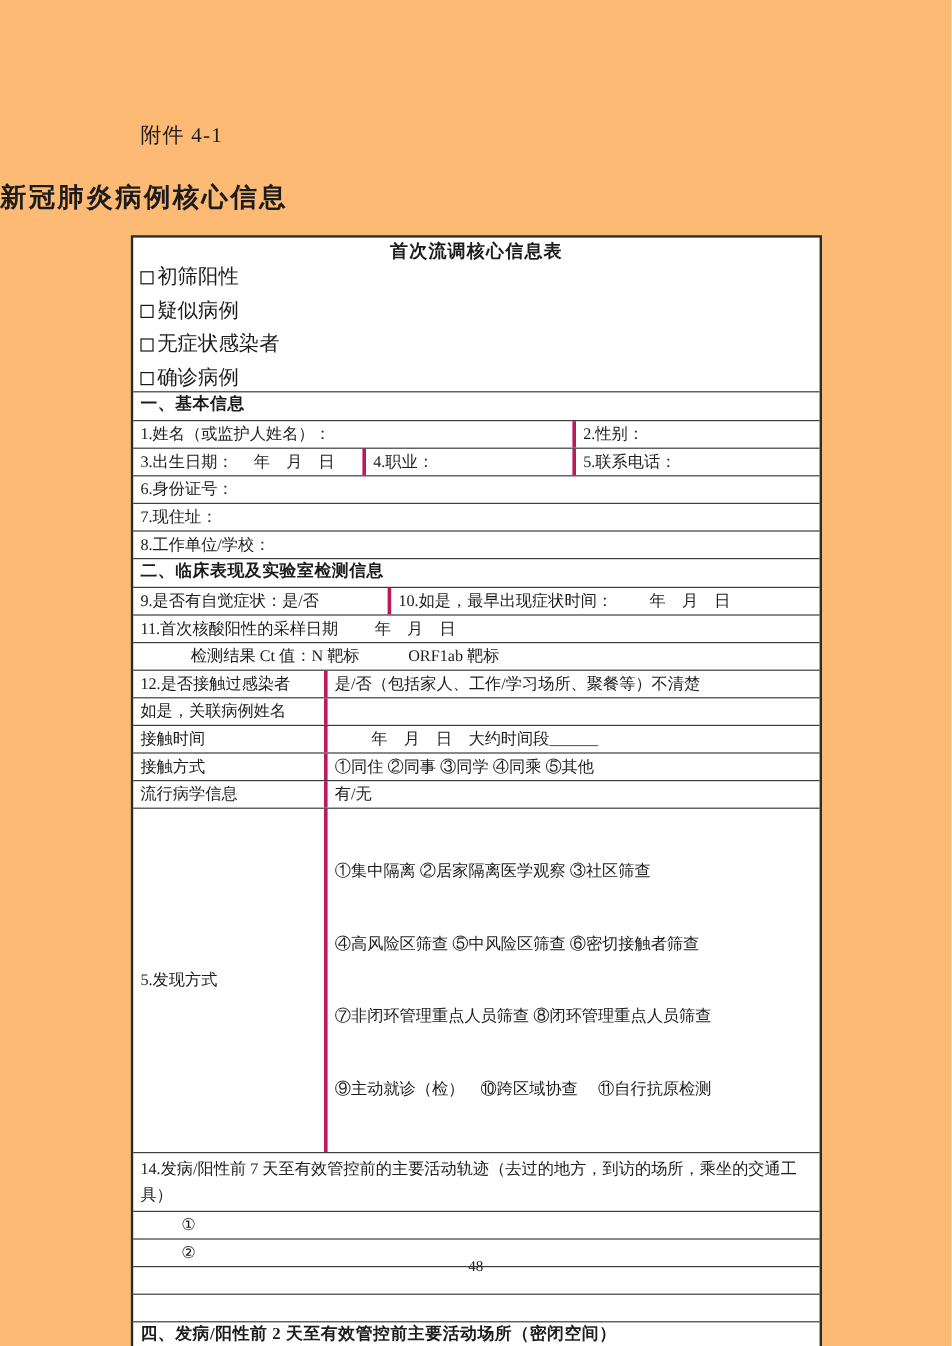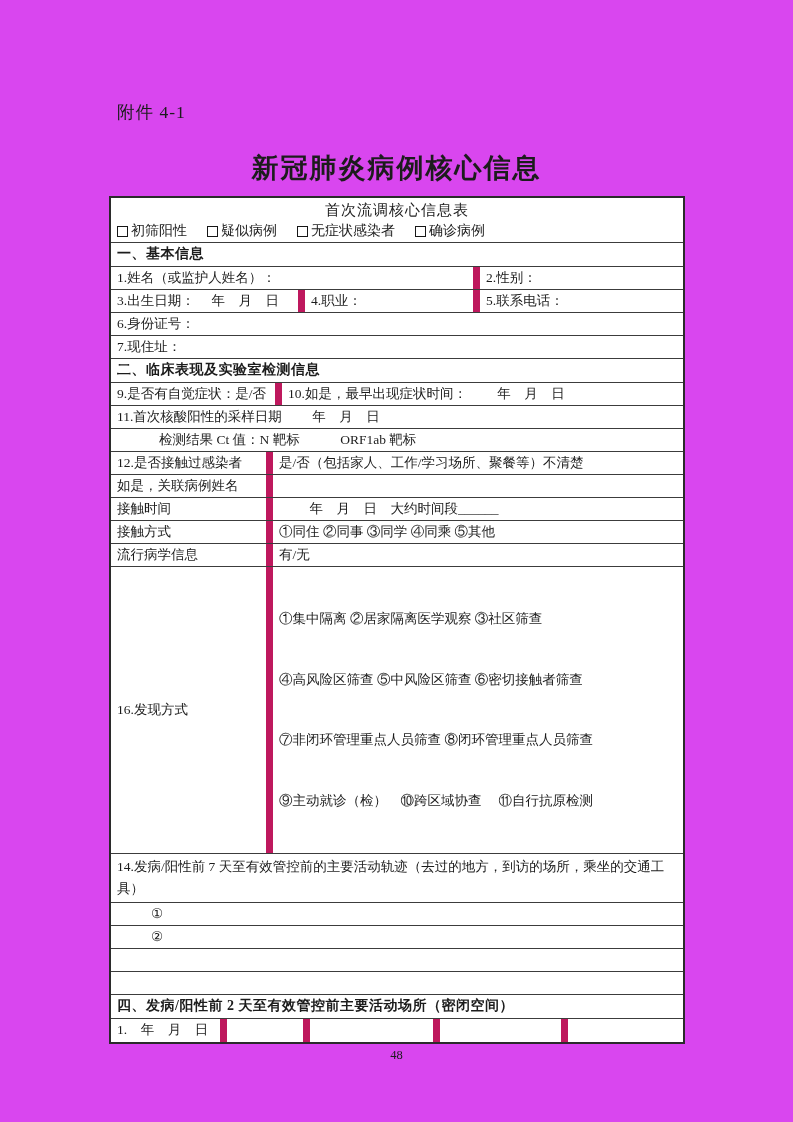--- a/index.html
+++ b/index.html
@@ -1,40 +1,39 @@
 <!DOCTYPE html>
 <html><head>
 <meta charset="utf-8">
 <style>
   * { margin: 0; padding: 0; box-sizing: border-box; }
   html, body { background: #e8e8e8; }
   .page {
     position: relative;
     width: 793px;
     height: 1122px;
-    background: #d946ef;
+    background: #fdba74;
     margin: 0 auto;
     font-family: "Liberation Serif", "DejaVu Serif", serif;
     color: #1c1c1c;
     overflow: hidden;
   }
   .attachment {
     position: absolute;
     left: 117px;
     top: 100px;
     font-size: 17.5px;
     letter-spacing: 1px;
   }
   .doc-title {
     position: absolute;
     left: 0;
     top: 150px;
     width: 100%;
-    text-align: center;
-    font-size: 27px;
+    font-size: 22px;
     font-weight: bold;
     font-family: "Liberation Sans", "DejaVu Sans", sans-serif;
     letter-spacing: 2px;
   }
   .form-table {
     position: absolute;
     left: 109px;
     top: 196px;
     width: 576px;
     border: 2px solid #2b2b2b;
@@ -44,63 +43,64 @@
     display: flex;
     align-items: stretch;
     border-bottom: 1px solid #3c3c3c;
   }
   .row:last-child { border-bottom: none; }
   .cell {
     padding: 1px 6px;
     font-size: 13.5px;
     line-height: 1.45;
     white-space: pre-wrap;
-    border-right: 7px solid #be185d;
+    border-right: 3px solid #be185d;
     display: flex;
     align-items: center;
   }
   .cell:last-child { border-right: none; flex: 1; }
   .h-std  { min-height: 23px; }
   .h-sec  { min-height: 24px; }
   .sec-title {
     font-weight: bold;
     font-size: 14px;
     letter-spacing: 0.5px;
   }
   .title-cell {
     flex-direction: column;
     align-items: stretch;
     padding: 2px 6px 1px 6px;
   }
   .tbl-title {
     text-align: center;
-    font-weight: normal;
+    font-weight: bold;
     font-size: 15px;
     letter-spacing: 1px;
     line-height: 21px;
   }
   .cb-line {
     display: flex;
-    gap: 20px;
+    gap: 8px;
     line-height: 20px;
-    font-size: 14px;
+    font-size: 17px;
+    flex-direction: column;
   }
   .cb-item { display: inline-flex; align-items: center; }
   .cb-box {
     display: inline-block;
     width: 11px;
     height: 11px;
     border: 1.6px solid #161616;
     margin-right: 3px;
     flex: 0 0 auto;
   }
   .w-369 { width: 369px; }
   .w-194 { width: 194px; }
   .w-175 { width: 175px; }
-  .w-189 { width: 171px; }
+  .w-189 { width: 215px; }
   .w-202 { width: 162px; }
   .w-116 { width: 116px; }
   .w-83  { width: 83px; }
   .w-130 { width: 130px; }
   .w-128 { width: 128px; }
   .indent-ct { padding-left: 48px; }
   .indent-item { padding-left: 40px; }
   .multiline { display: block; padding-top: 2px; padding-bottom: 2px; }
   .multiline div { line-height: 21.5px; }
   .wrap-cell { display: block; padding-top: 2px; padding-bottom: 2px; line-height: 22px; }
@@ -159,20 +159,23 @@
       <div class="cell w-194">3.出生日期：　 年　月　日</div>
       <div class="cell w-175">4.职业：</div>
       <div class="cell">5.联系电话：</div>
     </div>
     <div class="row h-std">
       <div class="cell">6.身份证号：</div>
     </div>
     <div class="row h-std">
       <div class="cell">7.现住址：</div>
     </div>
+    <div class="row h-std">
+      <div class="cell">8.工作单位/学校：</div>
+    </div>
 
     <div class="row h-sec">
       <div class="cell sec-title">二、临床表现及实验室检测信息</div>
     </div>
     <div class="row h-std">
       <div class="cell w-189">9.是否有自觉症状：是/否</div>
       <div class="cell">10.如是，最早出现症状时间：　　 年　月　日</div>
     </div>
     <div class="row h-std">
       <div class="cell">11.首次核酸阳性的采样日期　　 年　月　日</div>
@@ -195,21 +198,21 @@
     </div>
     <div class="row h-std">
       <div class="cell w-202">接触方式</div>
       <div class="cell">①同住 ②同事 ③同学 ④同乘 ⑤其他</div>
     </div>
     <div class="row h-std">
       <div class="cell w-202">流行病学信息</div>
       <div class="cell">有/无</div>
     </div>
     <div class="row">
-      <div class="cell w-202">16.发现方式</div>
+      <div class="cell w-202">5.发现方式</div>
       <div class="cell multiline">
         <div>①集中隔离 ②居家隔离医学观察 ③社区筛查</div>
         <div>④高风险区筛查 ⑤中风险区筛查 ⑥密切接触者筛查</div>
         <div>⑦非闭环管理重点人员筛查 ⑧闭环管理重点人员筛查</div>
         <div>⑨主动就诊（检）　⑩跨区域协查　 ⑪自行抗原检测</div>
       </div>
     </div>
     <div class="row">
       <div class="cell wrap-cell">14.发病/阳性前 7 天至有效管控前的主要活动轨迹（去过的地方，到访的场所，乘坐的交通工具）</div>
     </div>

